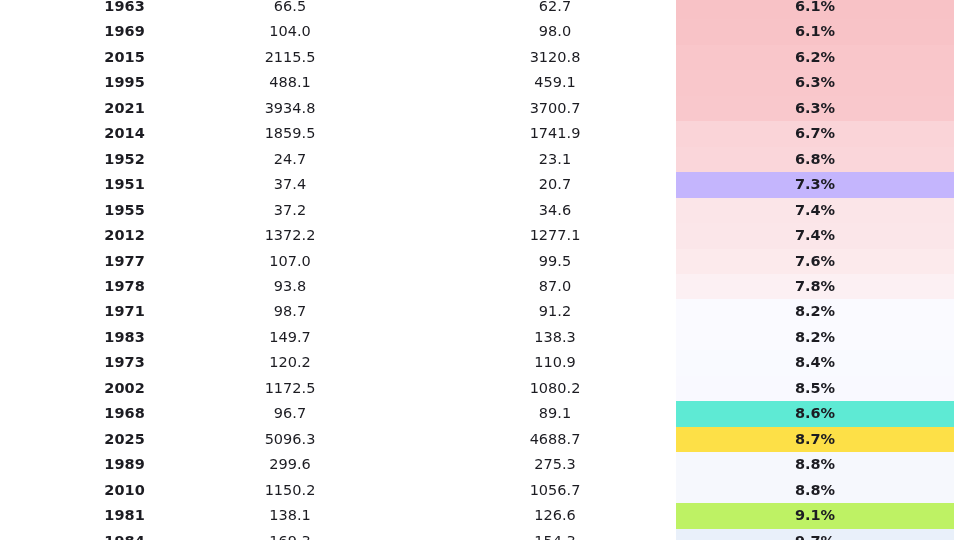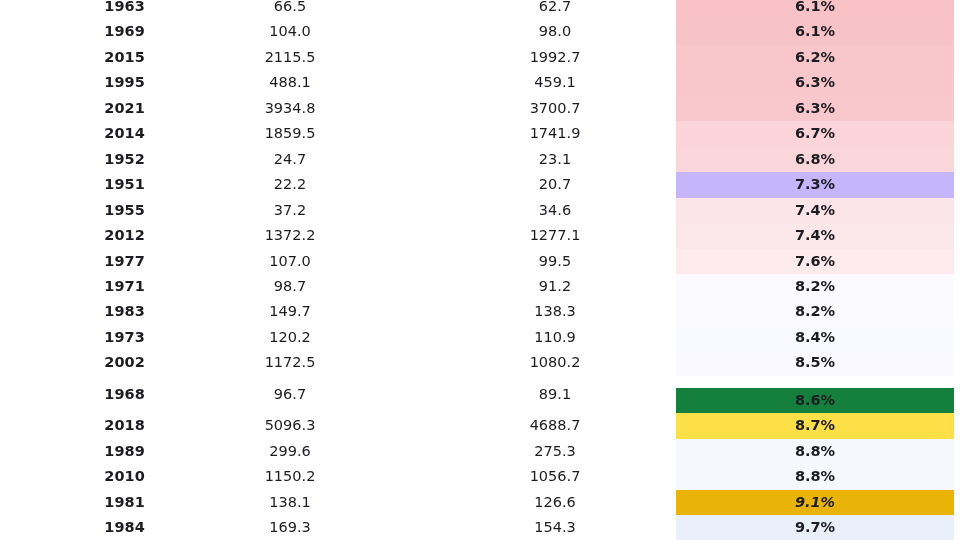--- a/index.html
+++ b/index.html
@@ -92,21 +92,21 @@
             <td class="cell col-year">1969</td>
             <td class="cell col-v1">104.0</td>
             <td class="cell col-v2">98.0</td>
             <td class="cell col-pct">
               <span class="pct-inner" style="background: rgb(248, 195, 199);">6.1%</span>
             </td>
           </tr>
           <tr class="row">
             <td class="cell col-year">2015</td>
             <td class="cell col-v1">2115.5</td>
-            <td class="cell col-v2">1992.7</td>
+            <td class="cell col-v2">3120.8</td>
             <td class="cell col-pct">
               <span class="pct-inner" style="background: rgb(249, 198, 202);">6.2%</span>
             </td>
           </tr>
           <tr class="row">
             <td class="cell col-year">1995</td>
             <td class="cell col-v1">488.1</td>
             <td class="cell col-v2">459.1</td>
             <td class="cell col-pct">
               <span class="pct-inner" style="background: rgb(249, 199, 203);">6.3%</span>
@@ -131,21 +131,21 @@
           <tr class="row">
             <td class="cell col-year">1952</td>
             <td class="cell col-v1">24.7</td>
             <td class="cell col-v2">23.1</td>
             <td class="cell col-pct">
               <span class="pct-inner" style="background: rgb(250, 214, 218);">6.8%</span>
             </td>
           </tr>
           <tr class="row">
             <td class="cell col-year">1951</td>
-            <td class="cell col-v1">22.2</td>
+            <td class="cell col-v1">37.4</td>
             <td class="cell col-v2">20.7</td>
             <td class="cell col-pct">
               <span class="pct-inner" style="background: #c4b5fd;">7.3%</span>
             </td>
           </tr>
           <tr class="row">
             <td class="cell col-year">1955</td>
             <td class="cell col-v1">37.2</td>
             <td class="cell col-v2">34.6</td>
             <td class="cell col-pct">
@@ -162,20 +162,28 @@
           </tr>
           <tr class="row">
             <td class="cell col-year">1977</td>
             <td class="cell col-v1">107.0</td>
             <td class="cell col-v2">99.5</td>
             <td class="cell col-pct">
               <span class="pct-inner" style="background: rgb(252, 234, 236);">7.6%</span>
             </td>
           </tr>
           <tr class="row">
+            <td class="cell col-year">1978</td>
+            <td class="cell col-v1">93.8</td>
+            <td class="cell col-v2">87.0</td>
+            <td class="cell col-pct">
+              <span class="pct-inner" style="background: rgb(252, 240, 243);">7.8%</span>
+            </td>
+          </tr>
+          <tr class="row">
             <td class="cell col-year">1971</td>
             <td class="cell col-v1">98.7</td>
             <td class="cell col-v2">91.2</td>
             <td class="cell col-pct">
               <span class="pct-inner" style="background: rgb(250, 250, 255);">8.2%</span>
             </td>
           </tr>
           <tr class="row">
             <td class="cell col-year">1983</td>
             <td class="cell col-v1">149.7</td>
@@ -198,25 +206,25 @@
             <td class="cell col-v2">1080.2</td>
             <td class="cell col-pct">
               <span class="pct-inner" style="background: rgb(249, 249, 255);">8.5%</span>
             </td>
           </tr>
           <tr class="row">
             <td class="cell col-year">1968</td>
             <td class="cell col-v1">96.7</td>
             <td class="cell col-v2">89.1</td>
             <td class="cell col-pct">
-              <span class="pct-inner" style="background: #15803d; margin-top: 12px;">8.6%</span>
-            </td>
-          </tr>
-          <tr class="row">
-            <td class="cell col-year">2018</td>
+              <span class="pct-inner" style="background: #5eead4;">8.6%</span>
+            </td>
+          </tr>
+          <tr class="row">
+            <td class="cell col-year">2025</td>
             <td class="cell col-v1">5096.3</td>
             <td class="cell col-v2">4688.7</td>
             <td class="cell col-pct">
               <span class="pct-inner" style="background: #fde047;">8.7%</span>
             </td>
           </tr>
           <tr class="row">
             <td class="cell col-year">1989</td>
             <td class="cell col-v1">299.6</td>
             <td class="cell col-v2">275.3</td>
@@ -230,21 +238,21 @@
             <td class="cell col-v2">1056.7</td>
             <td class="cell col-pct">
               <span class="pct-inner" style="background: rgb(246, 248, 253);">8.8%</span>
             </td>
           </tr>
           <tr class="row">
             <td class="cell col-year">1981</td>
             <td class="cell col-v1">138.1</td>
             <td class="cell col-v2">126.6</td>
             <td class="cell col-pct">
-              <span class="pct-inner" style="background: #eab308; font-style: italic;">9.1%</span>
+              <span class="pct-inner" style="background: #bef264;">9.1%</span>
             </td>
           </tr>
           <tr class="row">
             <td class="cell col-year">1984</td>
             <td class="cell col-v1">169.3</td>
             <td class="cell col-v2">154.3</td>
             <td class="cell col-pct">
               <span class="pct-inner" style="background: rgb(233, 240, 250);">9.7%</span>
             </td>
           </tr>

